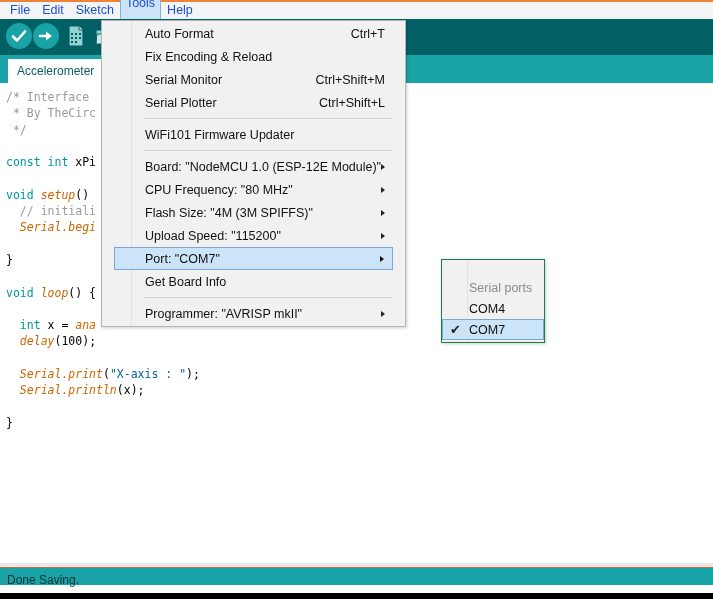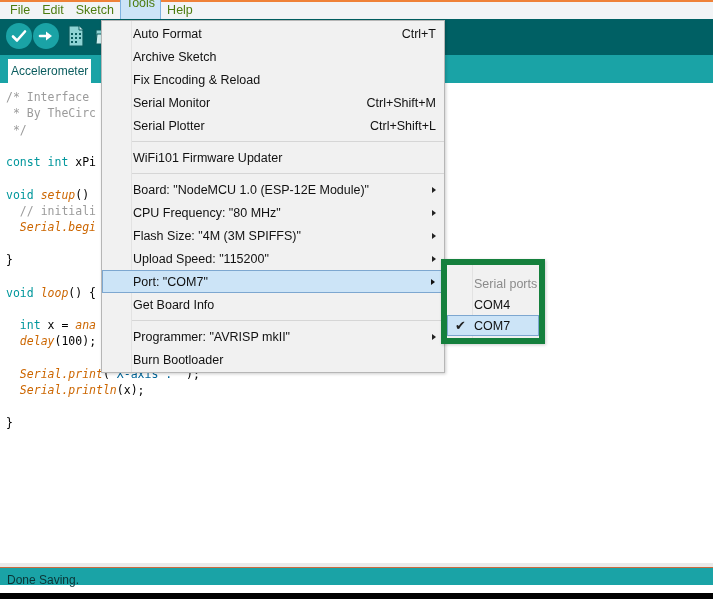--- a/index.html
+++ b/index.html
@@ -26,21 +26,21 @@
     border-top: 2px solid #ef8239;
     box-sizing: border-box;
     display: flex;
     align-items: center;
     padding-left: 4px;
   }
   .menu-title {
     font-size: 12.5px;
     line-height: 17px;
     padding: 1px 6px 2px 6px;
-    color: #4d7c0f;
+    color: #1d4ed8;
     white-space: nowrap;
     cursor: default;
   }
   .menu-title.active {
     background: #cce4f7;
     border: 1px solid #7fb3e0;
     padding: 0px 5px 14px 5px;
   }
 
   
@@ -74,21 +74,21 @@
     background: #1aa3a6;
   }
   #tab-active {
     position: absolute;
     left: 8px; top: 4px;
     height: 24px;
     background: #ffffff;
     color: #0a5c5e;
     font-size: 12px;
     line-height: 24px;
-    padding: 0 3px;
+    padding: 0 9px;
     white-space: nowrap;
     box-sizing: border-box;
   }
 
   
   #editor {
     position: absolute;
     left: 0; top: 83px;
     width: 713px; height: 480px;
     background: #ffffff;
@@ -136,26 +136,26 @@
     position: absolute;
     left: 0; top: 593px;
     width: 713px; height: 6px;
     background: #000000;
   }
 
   
   #tools-menu {
     position: absolute;
     left: 101px; top: 20px;
-    width: 344px;
+    width: 305px;
     background: #f1f1f1;
     border: 1px solid #b6b6b6;
     box-sizing: border-box;
     box-shadow: 1px 1px 3px rgba(0,0,0,0.20);
-    padding: 1px 0;
+    padding: 1px 12px;
   }
   #tools-menu .gutter {
     position: absolute;
     left: 0; top: 0;
     width: 29px; height: 100%;
     background: #f1f1f1;
     border-right: 1px solid #e2e2e2;
   }
   .mi {
     position: relative;
@@ -195,24 +195,24 @@
     background: #d6d6d6;
     margin: 4px 0 4px 29px;
   }
 
   
   #port-submenu {
     position: absolute;
     left: 441px; top: 259px;
     width: 104px;
     background: #f1f1f1;
-    border: 6px solid #15803d;
+    border: 1px solid #15803d;
     box-sizing: border-box;
     box-shadow: 1px 1px 3px rgba(0,0,0,0.20);
-    padding: 8px 0 2px 0;
+    padding: 17px 0 2px 0;
   }
   #port-submenu .sgutter {
     position: absolute;
     left: 0; top: 0;
     width: 25px; height: 100%;
     background: #f1f1f1;
     border-right: 1px solid #e2e2e2;
   }
   .smi {
     position: relative;
@@ -312,23 +312,20 @@
 </div>
 <div id="bottomstrip"></div>
 
 <div id="tools-menu">
   <div class="gutter"></div>
 <div class="mi">
       <span class="label">Auto Format</span>
       <span class="accel">Ctrl+T</span>
     </div>
     <div class="mi">
-      <span class="label">Archive Sketch</span>
-    </div>
-    <div class="mi">
       <span class="label">Fix Encoding &amp; Reload</span>
     </div>
     <div class="mi">
       <span class="label">Serial Monitor</span>
       <span class="accel">Ctrl+Shift+M</span>
     </div>
     <div class="mi">
       <span class="label">Serial Plotter</span>
       <span class="accel">Ctrl+Shift+L</span>
     </div>
@@ -357,23 +354,20 @@
       <span class="label">Port: "COM7"</span>
       <span class="arrow"></span>
     </div>
     <div class="mi">
       <span class="label">Get Board Info</span>
     </div>
     <div class="msep"></div>
     <div class="mi">
       <span class="label">Programmer: "AVRISP mkII"</span>
       <span class="arrow"></span>
-    </div>
-    <div class="mi">
-      <span class="label">Burn Bootloader</span>
     </div>
   </div>
 
 <div id="port-submenu">
   <div class="sgutter"></div>
 <div class="smi header">Serial ports</div>
     <div class="smi">
       <span>COM4</span>
     </div>
     <div class="smi checked">

